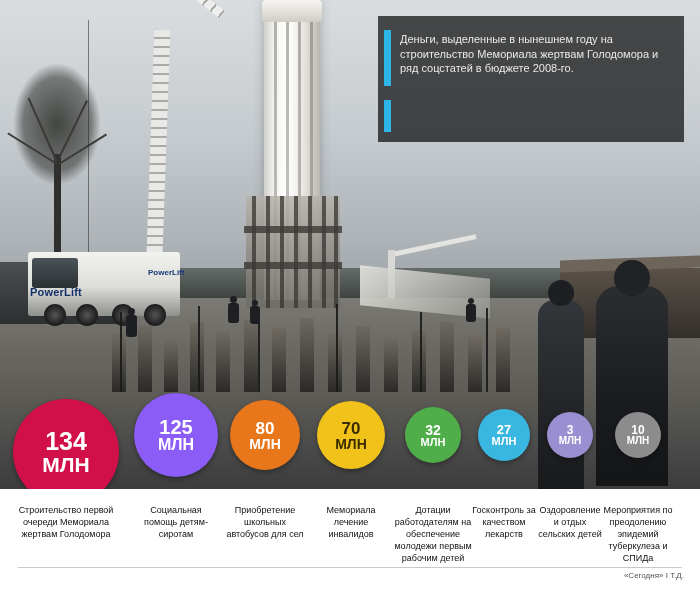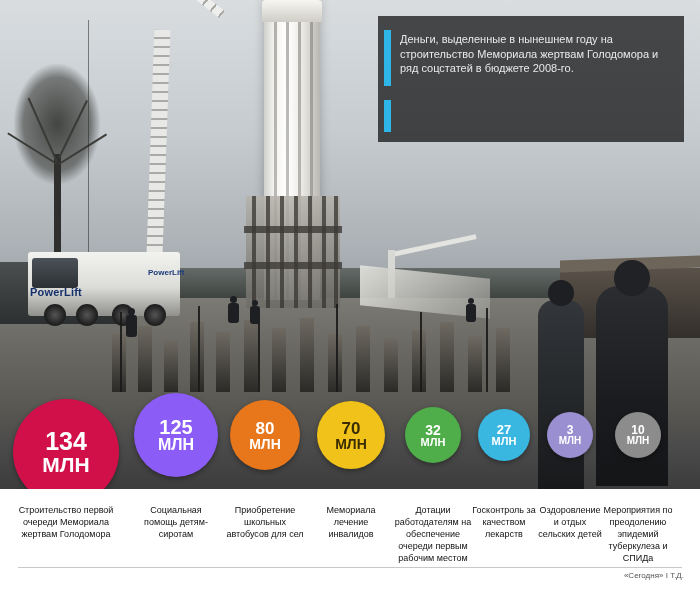--- a/index.html
+++ b/index.html
@@ -405,21 +405,21 @@
         <span class="unit" style="font-size: 10px;">МЛН</span>
       </div>
     </div>
 
   <div class="captions">
     <div id="caps">
         <div class="cap" style="width: 108px; left: 12px;">Строительство первой очереди Мемориала жертвам Голодомора</div>
         <div class="cap" style="width: 84px; left: 134px;">Социальная помощь детям-сиротам</div>
         <div class="cap" style="width: 84px; left: 223px;">Приобретение школьных автобусов для сел</div>
         <div class="cap" style="width: 78px; left: 312px;">Мемориала лечение инвалидов</div>
-        <div class="cap" style="width: 84px; left: 391px;">Дотации работодателям на обеспечение очереди первым рабочим местом</div>
+        <div class="cap" style="width: 84px; left: 391px;">Дотации работодателям на обеспечение молодежи первым рабочим детей</div>
         <div class="cap" style="width: 66px; left: 471px;">Госконтроль за качеством лекарств</div>
         <div class="cap" style="width: 66px; left: 537px;">Оздоровление и отдых сельских детей</div>
         <div class="cap" style="width: 76px; left: 600px;">Мероприятия по преодолению эпидемий туберкулеза и СПИДа</div>
       </div>
     <div class="divider"></div>
     <div class="credit">«Сегодня» І Т.Д.</div>
   </div>
 
 </div>
 

